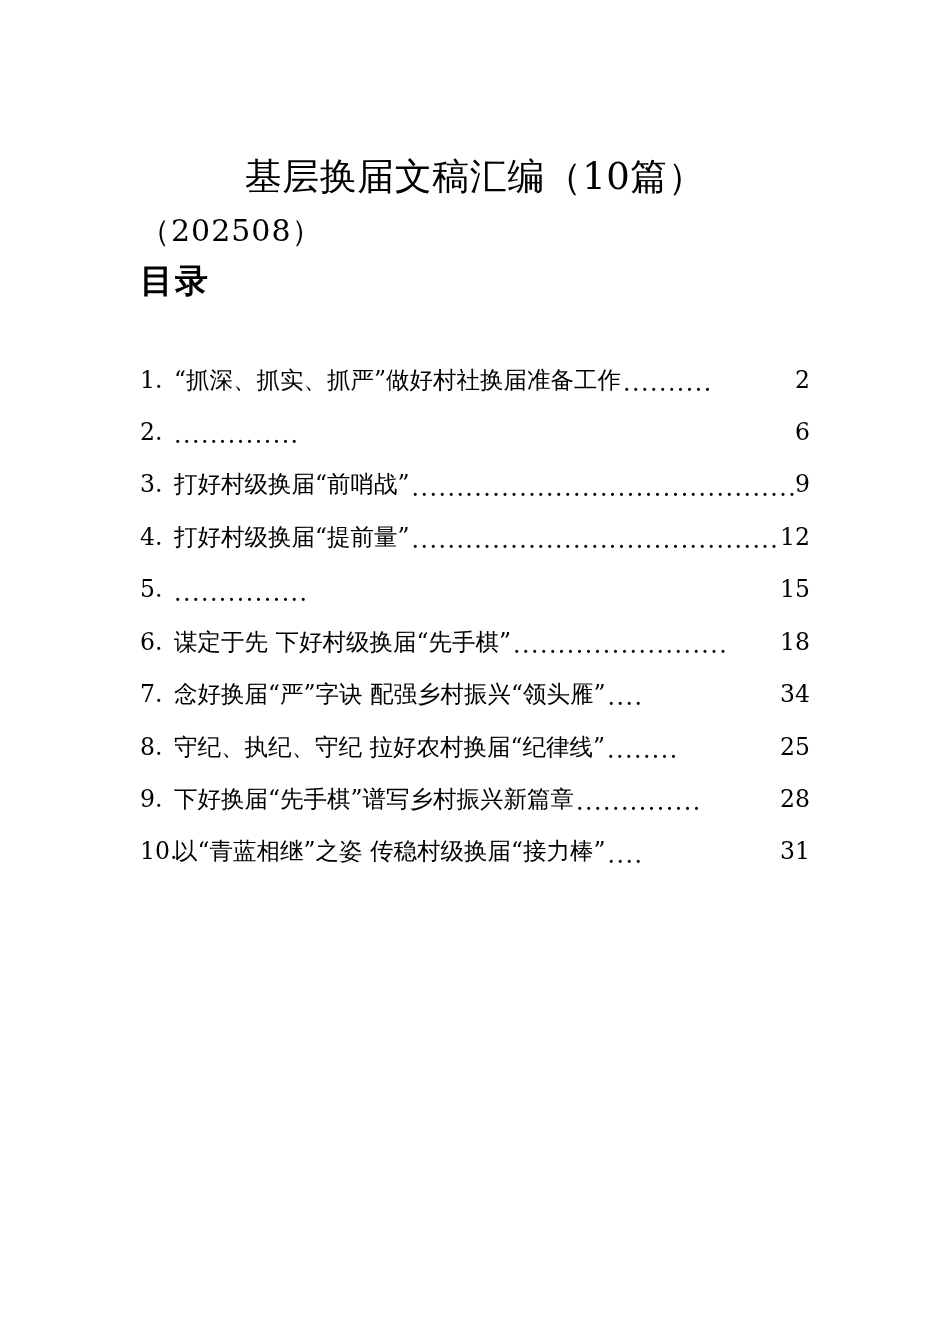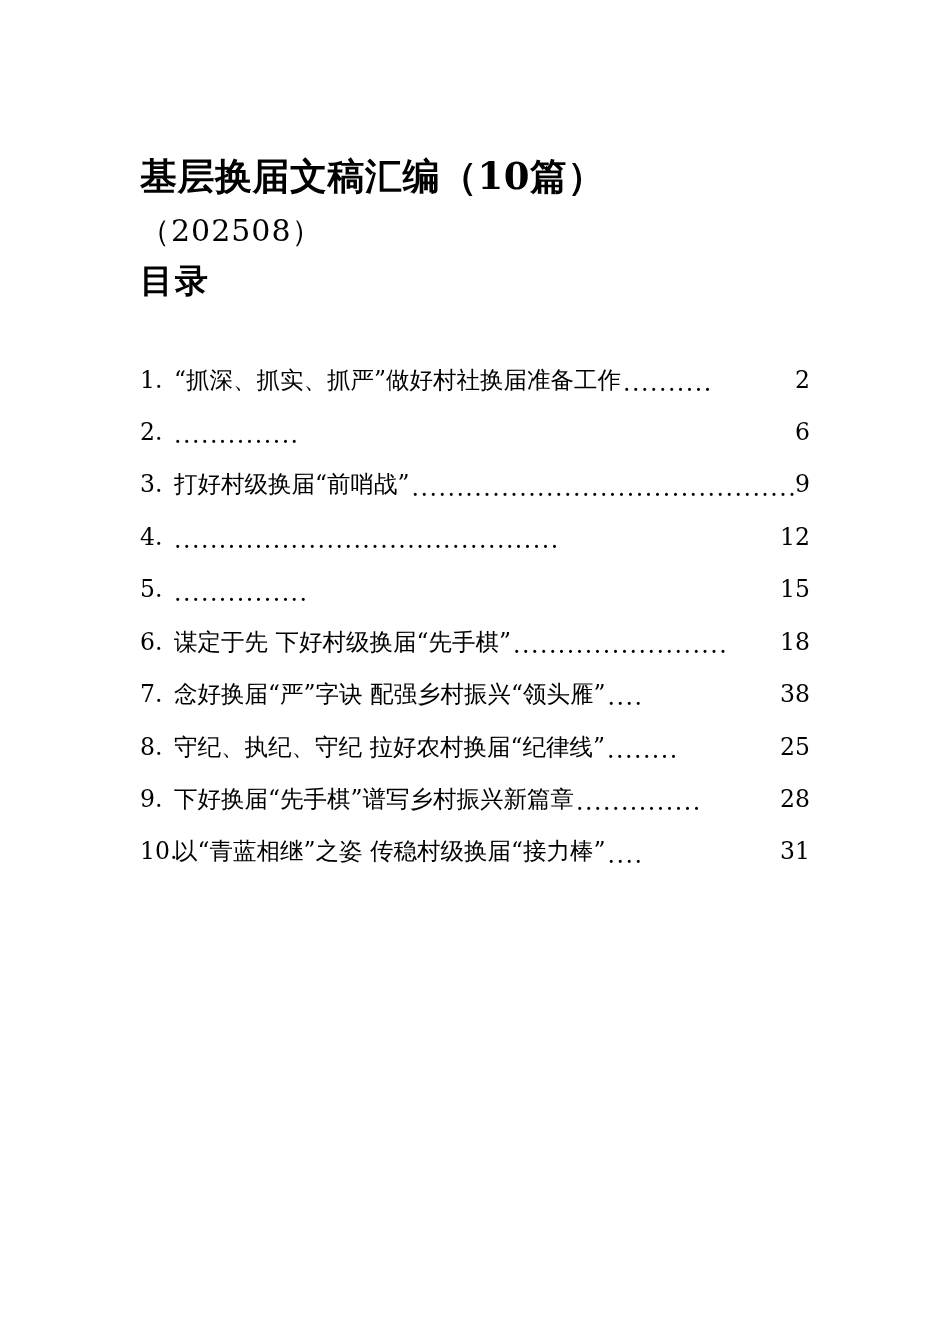--- a/index.html
+++ b/index.html
@@ -15,23 +15,23 @@
     overflow: hidden;
   }
   .page {
     width: 950px;
     height: 1344px;
     box-sizing: border-box;
     padding: 150px 140px 0 140px;
     position: relative;
   }
   .doc-title {
-    text-align: left;
+    text-align: center;
     font-size: 37px;
-    font-weight: bold;
+    font-weight: normal;
     line-height: 1.45;
     letter-spacing: 0.5px;
   }
   .doc-subtitle {
     text-align: left;
     font-size: 30px;
     font-weight: normal;
     line-height: 1.5;
     margin-top: 4px;
     letter-spacing: 1px;
@@ -104,20 +104,21 @@
 
     <div class="toc-row">
       <span class="toc-num">3.</span>
       <span class="toc-text">打好村级换届“前哨战”</span>
       <span class="toc-dots">..............................................</span>
       <span class="toc-page">9</span>
     </div>
 
     <div class="toc-row">
       <span class="toc-num">4.</span>
+      <span class="toc-text">打好村级换届“提前量”</span>
       <span class="toc-dots">...........................................</span>
       <span class="toc-page">12</span>
     </div>
 
     <div class="toc-row">
       <span class="toc-num">5.</span>
       <span class="toc-dots">...............</span>
       <span class="toc-page">15</span>
     </div>
 
@@ -125,21 +126,21 @@
       <span class="toc-num">6.</span>
       <span class="toc-text">谋定于先 下好村级换届“先手棋”</span>
       <span class="toc-dots">........................</span>
       <span class="toc-page">18</span>
     </div>
 
     <div class="toc-row">
       <span class="toc-num">7.</span>
       <span class="toc-text">念好换届“严”字诀 配强乡村振兴“领头雁”</span>
       <span class="toc-dots">....</span>
-      <span class="toc-page">38</span>
+      <span class="toc-page">34</span>
     </div>
 
     <div class="toc-row">
       <span class="toc-num">8.</span>
       <span class="toc-text">守纪、执纪、守纪 拉好农村换届“纪律线”</span>
       <span class="toc-dots">........</span>
       <span class="toc-page">25</span>
     </div>
 
     <div class="toc-row">

